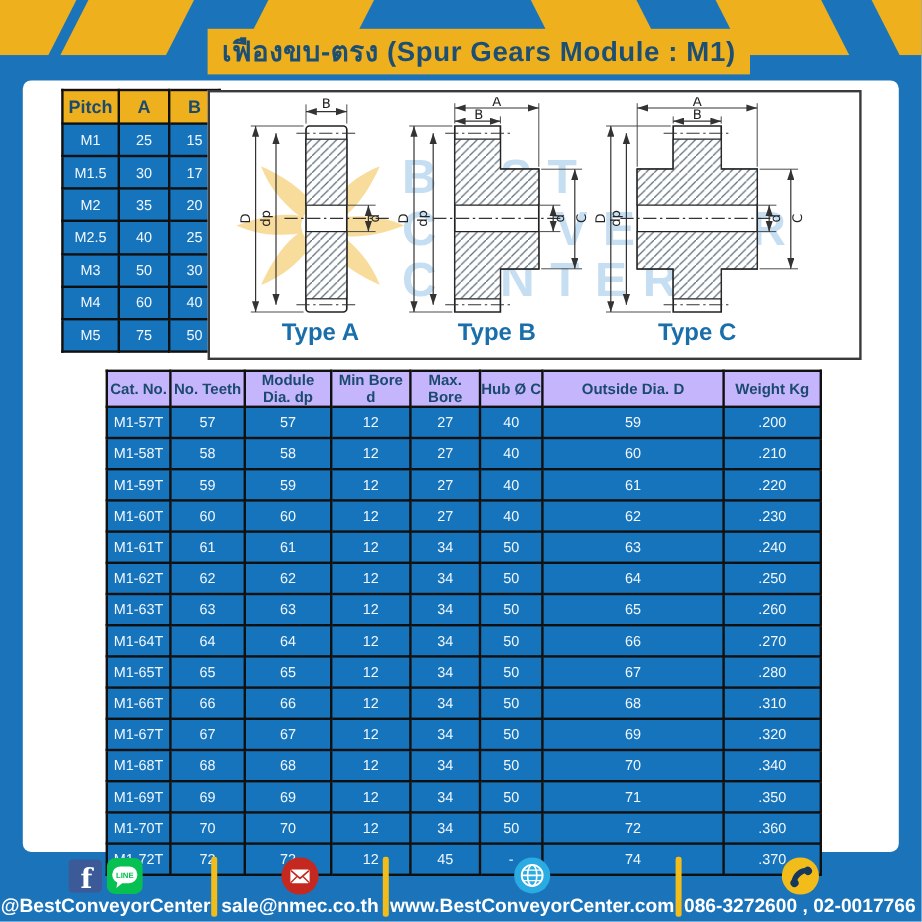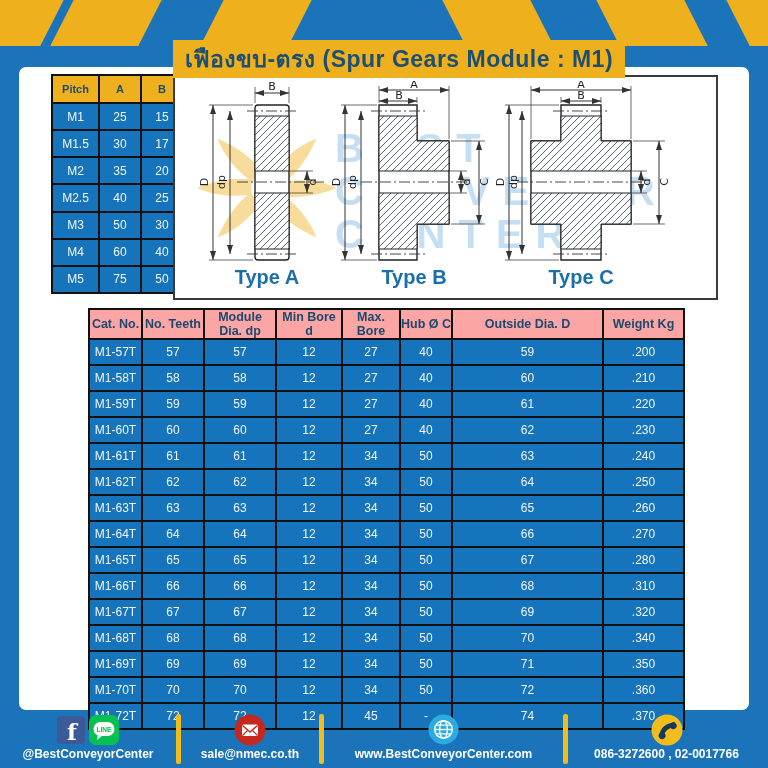--- a/index.html
+++ b/index.html
@@ -10,38 +10,38 @@
   }
   
   .top-stripes{position:absolute;left:0;top:0;width:768px;height:46px;overflow:hidden;z-index:1;}
   .stripe{position:absolute;top:-8px;height:54px;width:88px;background:#efb01d;}
   .stripe.l{transform:skewX(-27deg);}
   .stripe.r{transform:skewX(27deg);}
   .s1{left:-34px;}.s2{left:64px;}.s3{left:214px;}
   .s4{left:452px;}.s5{left:606px;}.s6{left:736px;}
   
   .title-banner{
-    position:absolute;left:173px;top:40px;width:452px;height:38px;z-index:3;
+    position:absolute;left:173px;top:24px;width:452px;height:38px;z-index:3;
     background:#efb01d;display:flex;align-items:center;justify-content:center;
     color:#1d4f74;font-size:23px;font-weight:bold;letter-spacing:.5px;
   }
   
   .page{
     position:absolute;left:19px;top:67px;width:730px;height:643px;z-index:2;
     background:#ffffff;border-radius:7px;
   }
   
   table{border-collapse:collapse;table-layout:fixed;}
   .pitch-table{
     position:absolute;left:32px;top:7px;width:131px;height:220px;
   }
   .pitch-table th,.pitch-table td{
     border:2px solid #101010;text-align:center;padding:0;
   }
-  .pitch-table th{background:#efb01d;color:#1c4a6e;font-size:11px;font-weight:bold;height:25px;}
+  .pitch-table th{background:#efb01d;color:#1c4a6e;font-size:15px;font-weight:bold;height:25px;}
   .pitch-table td{background:#1574bc;color:#f2f7fc;font-size:12px;height:24px;}
   .pitch-table col.c0{width:47px;}.pitch-table col.c1{width:42px;}.pitch-table col.c2{width:42px;}
   
   .drawing-panel{
     position:absolute;left:154px;top:8px;width:541px;height:221px;
     border:2px solid #3a3a3a;background:#fff;overflow:hidden;
   }
   .watermark{
     position:absolute;left:160px;top:50px;z-index:0;
     font-weight:bold;font-size:40px;line-height:1.07;letter-spacing:13px;
@@ -59,35 +59,35 @@
   .tl-a{left:22px;}.tl-b{left:169px;}.tl-c{left:336px;}
   .dim{stroke:#333;stroke-width:1;fill:none;}
   .ext{stroke:#444;stroke-width:.8;fill:none;}
   .part{stroke:#222;stroke-width:1.4;fill:#fff;}
   .hatched{stroke:#222;stroke-width:1;fill:url(#hatch);}
   .cline{stroke:#333;stroke-width:.9;stroke-dasharray:11 3 2 3;fill:none;}
   .dimtxt{font-family:"DejaVu Sans",sans-serif;font-size:11px;fill:#222;}
   
   .spec-table{position:absolute;left:69px;top:241px;width:595px;height:393px;}
   .spec-table th,.spec-table td{border:2px solid #101010;text-align:center;padding:0;}
-  .spec-table th{background:#fca5a5;color:#1c4a6e;font-size:12.5px;font-weight:bold;height:26px;}
+  .spec-table th{background:#c4b5fd;color:#1c4a6e;font-size:12.5px;font-weight:bold;height:26px;}
   .spec-table td{background:#1574bc;color:#f2f7fc;font-size:12px;height:24px;}
   .spec-table col.c0{width:53px;}.spec-table col.c1{width:62px;}
   .spec-table col.c2{width:72px;}.spec-table col.c3{width:66px;}
   .spec-table col.c4{width:58px;}.spec-table col.c5{width:52px;}
   .spec-table col.c6{width:151px;}.spec-table col.c7{width:81px;}
   
   .footer{
     position:absolute;left:0;top:710px;width:768px;height:58px;z-index:3;
     display:flex;align-items:stretch;color:#fff;
   }
   .f-group{display:flex;flex-direction:column;align-items:center;justify-content:flex-start;padding-top:3px;}
   .g1{width:176px;}.g2{width:138px;}.g3{width:239px;}.g4{width:197px;}
   .f-icons{height:33px;display:flex;align-items:center;gap:4px;}
-  .f-label{font-size:12px;font-weight:bold;white-space:nowrap;margin-top:1px;}
+  .f-label{font-size:16px;font-weight:bold;white-space:nowrap;margin-top:1px;}
   .f-div{width:5px;background:#f2bc1b;margin:4px 0;border-radius:2px;}
 </style>
 </head>
 <body>
 
 <svg width="0" height="0" style="position:absolute" aria-hidden="true">
   <defs>
     <pattern id="hatch" patternUnits="userSpaceOnUse" width="7" height="7">
       <rect width="7" height="7" fill="#ffffff"></rect>
       <line x1="0" y1="7" x2="7" y2="0" stroke="#5a6b78" stroke-width="1"></line>

